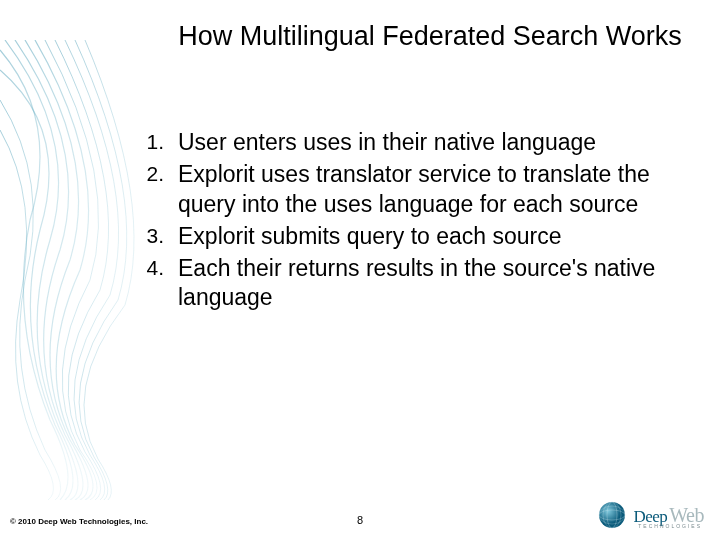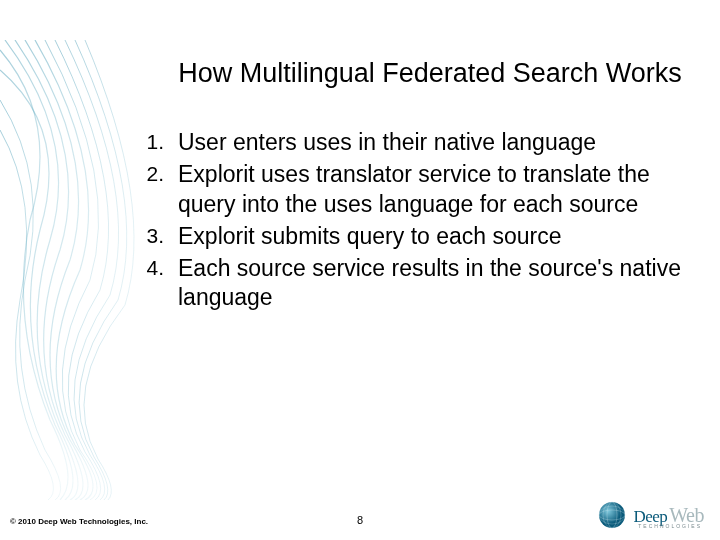--- a/index.html
+++ b/index.html
@@ -22,21 +22,20 @@
       position: absolute;
       top: 20px;
       left: 170px;
       width: 520px;
       text-align: center;
       font-size: 27px;
       font-weight: 400;
       color: #000;
       line-height: 1.25;
       z-index: 2;
-      margin-top: 37px;
     }
     .list {
       position: absolute;
       top: 128px;
       left: 120px;
       width: 570px;
       z-index: 2;
     }
     .list ol {
       list-style: none;
@@ -140,21 +139,21 @@
   <path d="M0,90 Q40,160 20,260 Q5,345 40,415 Q62,450 48,460" stroke="url(#g1)" stroke-width="1" fill="none"></path>
 </svg>
 
 <h1 class="title">How Multilingual Federated Search Works</h1>
 
 <div class="list">
   <ol>
     <li>User enters uses in their native language</li>
     <li>Explorit uses translator service to translate the query into the uses language for each source</li>
     <li>Explorit submits query to each source</li>
-    <li>Each source service results in the source's native language</li>
+    <li>Each their returns results in the source's native language</li>
   </ol>
 </div>
 
 <div class="copyright">© 2010 Deep Web Technologies, Inc.</div>
 
 <div class="page-num">8</div>
 
 <div class="logo">
   <svg class="logo-sphere" viewBox="0 0 30 30">
     <defs>

